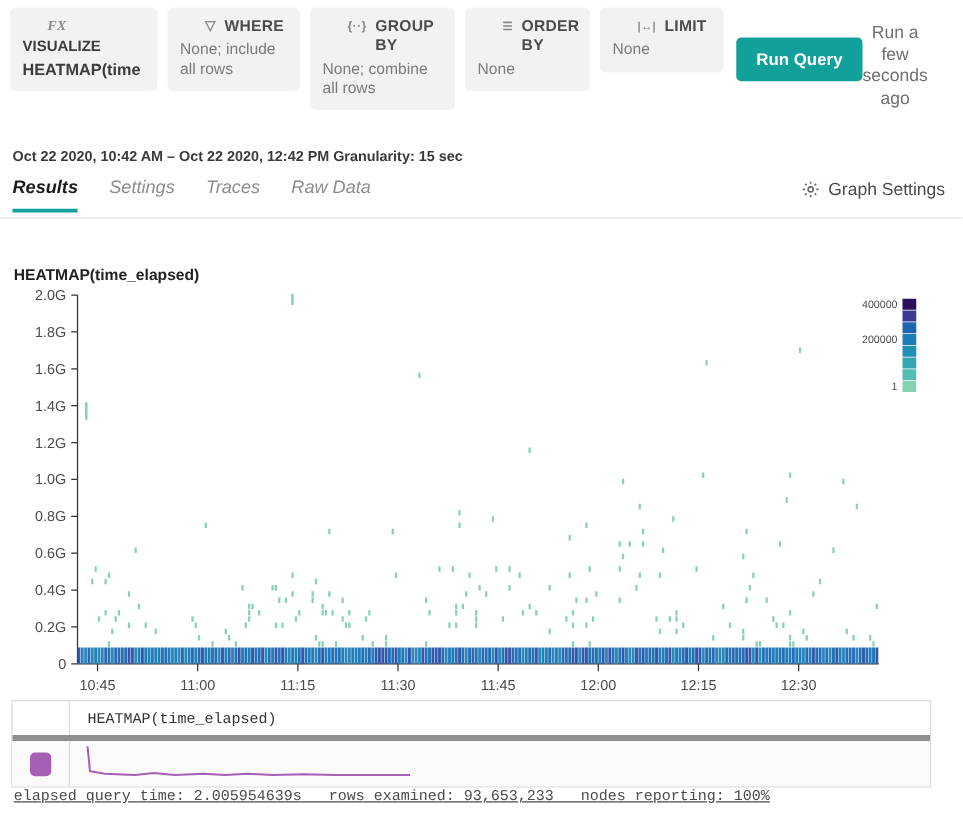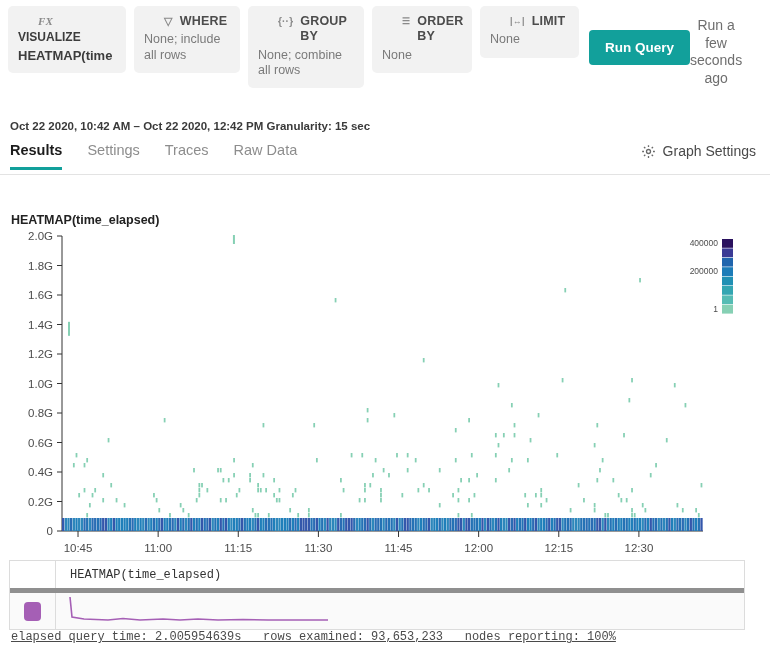--- a/index.html
+++ b/index.html
@@ -78,21 +78,21 @@
   }
   #tabs-row {
     position: absolute; top: 138px; left: 0;
     width: 770px; height: 37px;
     border-bottom: 1px solid #e3e3e3;
   }
   #tabs { position: absolute; left: 10px; top: 0; display: flex; }
   .tab {
     font-size: 14.5px; color: #8d8d8d;
     padding: 4px 0 9px 0; margin-right: 25px;
-    cursor: pointer; border-bottom: 3px solid transparent;
+    cursor: pointer; border-bottom: 3px solid transparent; font-style: italic;
   }
   .tab.active { color: #1c1c1c; font-weight: bold; border-bottom-color: #12a09b; }
   #graph-settings {
     position: absolute; right: 14px; top: 5px;
     display: flex; align-items: center; cursor: pointer;
   }
   #graph-settings .glabel { font-size: 14px; color: #4a4a4a; margin-left: 7px; }
   .gear { width: 15px; height: 15px; display: block; }
 
   

